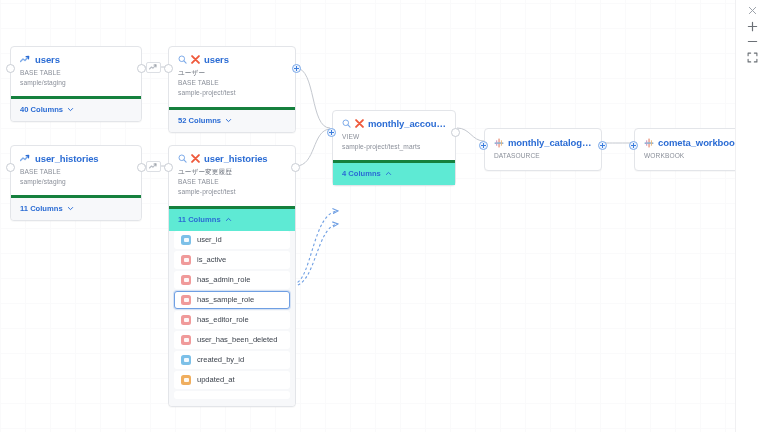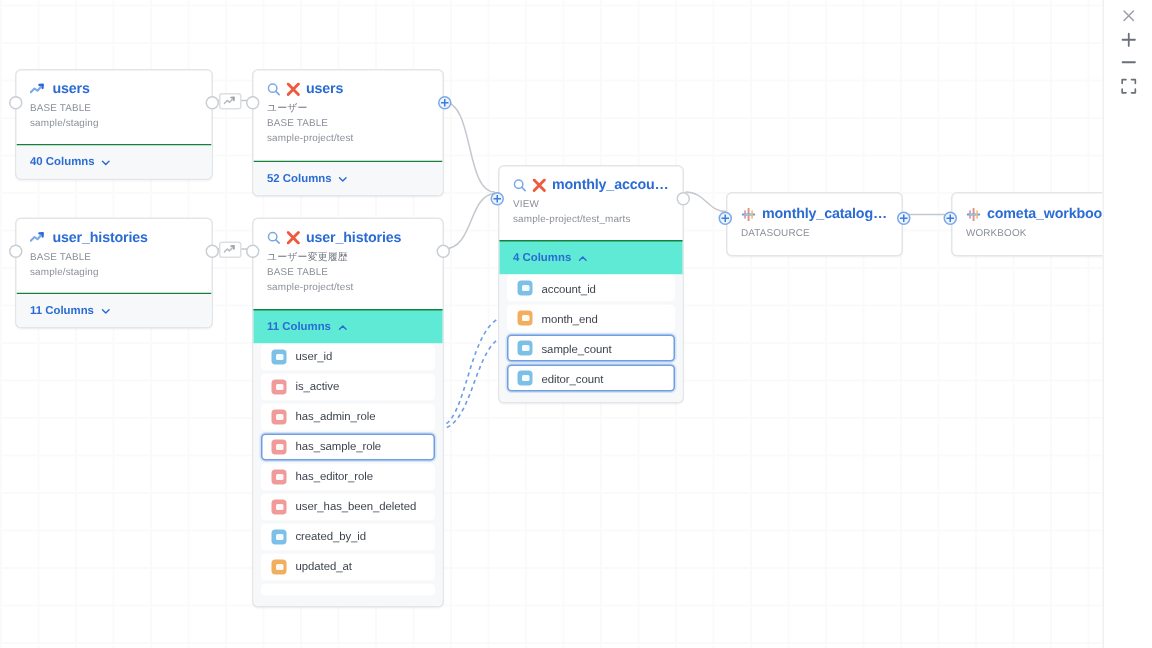--- a/index.html
+++ b/index.html
@@ -62,23 +62,23 @@
     white-space: nowrap; overflow: hidden; text-overflow: ellipsis;
     letter-spacing: -.1px;
   }
   .node-sub {
     font-size: 6.6px; color: #8a8f99; line-height: 1.55;
     letter-spacing: .1px; white-space: nowrap;
   }
   .node-sub.jp { color: #6f757f; }
 
   .node-foot {
-    border-top: 1px solid #15803d;
+    border-top: 3px solid #15803d;
     padding: 6px 9px 7px 9px;
-    display: flex; align-items: flex-end; gap: 4px;
+    display: flex; align-items: center; gap: 4px;
     background: #f7f8fa;
     border-radius: 0 0 4px 4px;
     cursor: pointer;
   }
   .node-foot.open { background: #5eead4; border-radius: 0; }
   .cols-label { font-size: 7.6px; font-weight: bold; color: #2b6cd4; }
   .chev { width: 7px; height: 7px; color: #2b6cd4; }
 
   
   .cols { background: #f7f8fa; padding: 0 5px 5px 5px; border-radius: 0 0 4px 4px; }
@@ -351,38 +351,20 @@
       </div>
       <div class="node-sub">VIEW</div>
       <div class="node-sub">sample-project/test_marts</div>
     </div>
     <div class="node-foot open">
       <span class="cols-label">4 Columns</span>
       <svg class="chev" viewBox="0 0 8 8">
         <path d="M1.5 5.2 L4 2.7 L6.5 5.2" fill="none" stroke="#2b6cd4" stroke-width="1.1" stroke-linecap="round" stroke-linejoin="round"></path>
       </svg>
     </div>
-    <div class="cols">
-      <div class="col-row">
-        <span class="ctype int"></span>
-        <span class="col-name">account_id</span>
-      </div>
-      <div class="col-row">
-        <span class="ctype ts"></span>
-        <span class="col-name">month_end</span>
-      </div>
-      <div class="col-row sel">
-        <span class="ctype int"></span>
-        <span class="col-name">sample_count</span>
-      </div>
-      <div class="col-row sel">
-        <span class="ctype int"></span>
-        <span class="col-name">editor_count</span>
-      </div>
-    </div>
     <div class="port plus" style="left:-6px; top:17px;"></div>
     <div class="port" style="right:-5px; top:17px;"></div>
   </div>
 
   <div class="node" id="n-catalog" style="left:484px; top:128px; width:118px;">
     <div class="node-head" style="padding:8px 9px 9px 9px;">
       <div class="node-title-row">
         <span class="ic">
           <svg width="10" height="10" viewBox="0 0 10 10">
             <rect x="4.4" y="0.6" width="1.3" height="8.8" fill="#e8927c" rx=".3"></rect>

